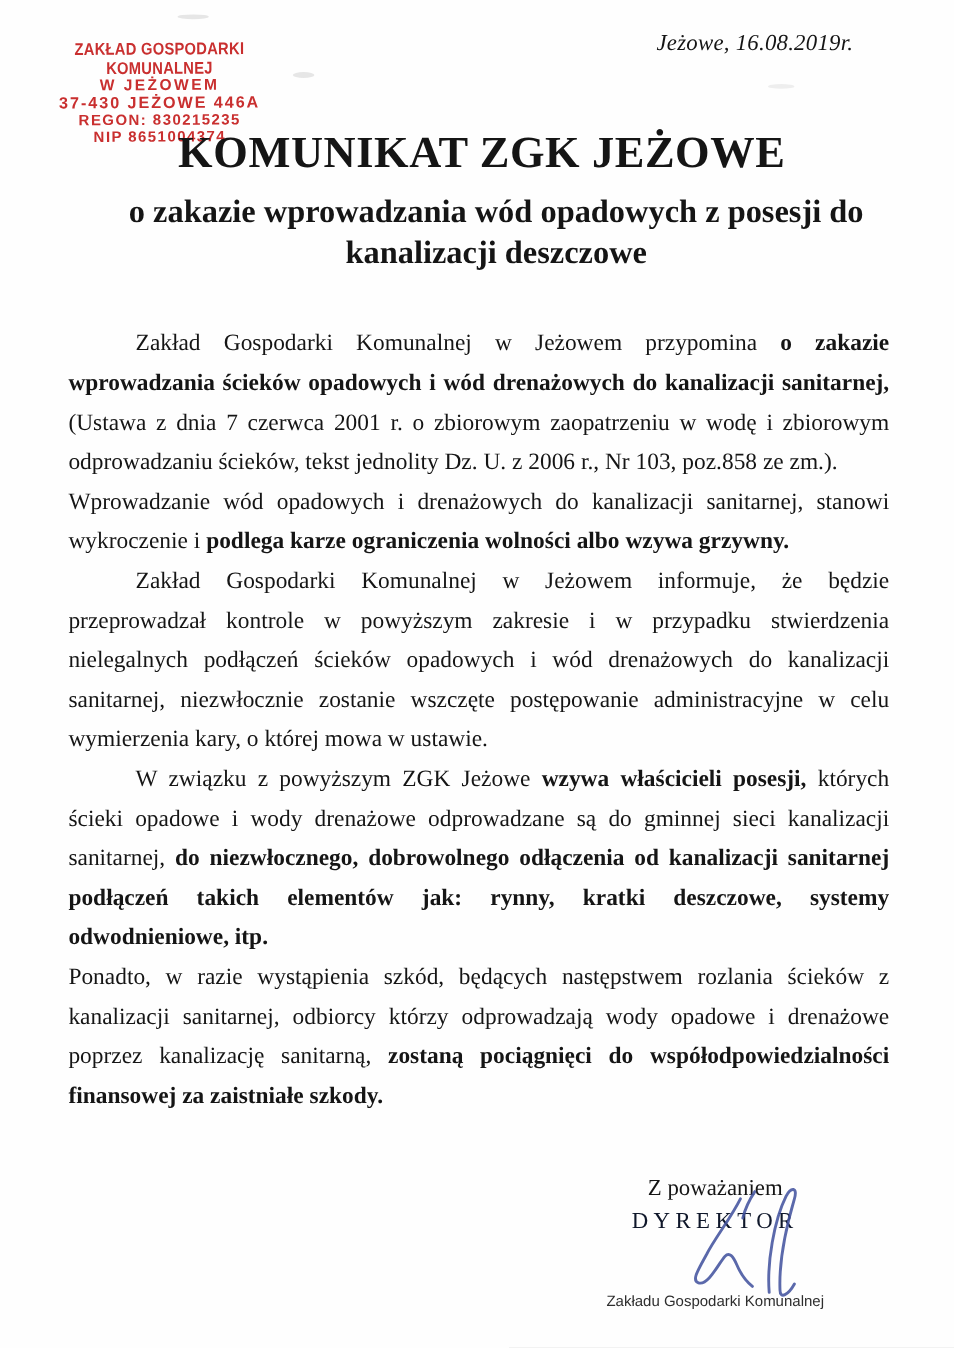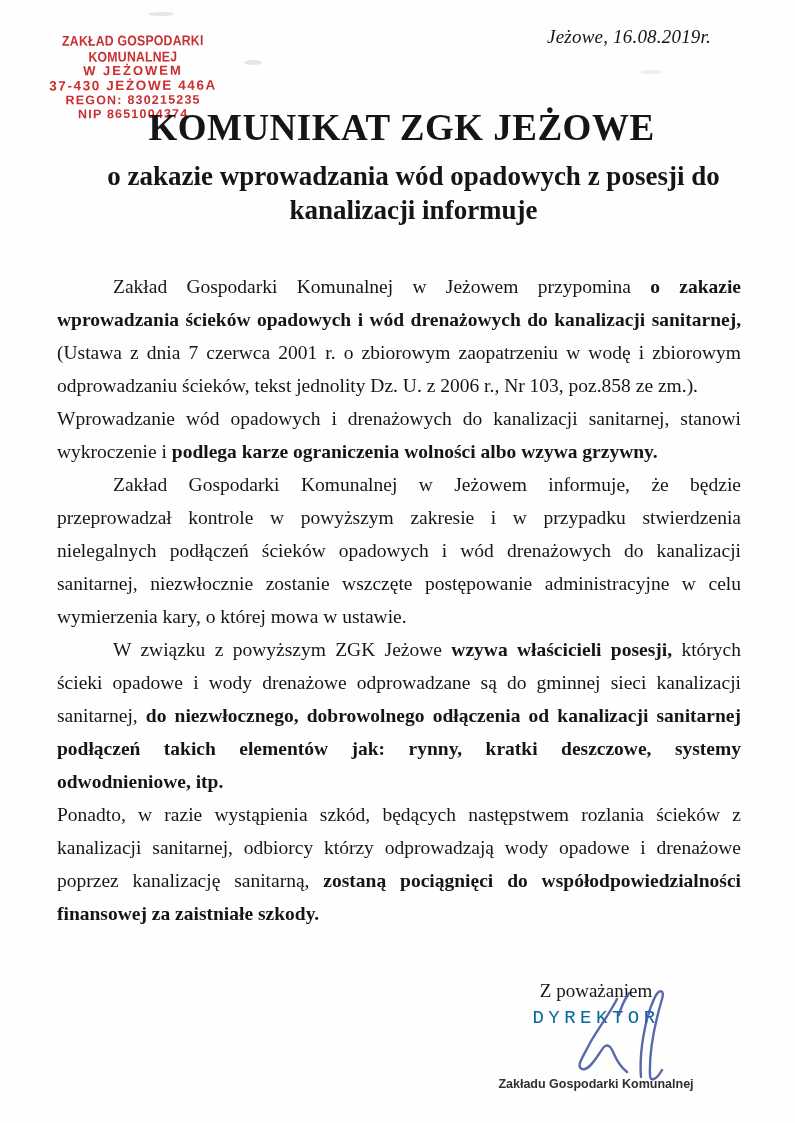--- a/index.html
+++ b/index.html
@@ -56,27 +56,27 @@
   .body-text p{margin:0;}
   .body-text p.indent{text-indent:56px;font-family:Liberation Serif, serif;}
   .body-text b{font-weight:700;}
 
   .signature-block{
     position:absolute;left:468px;top:980px;width:256px;
     text-align:center;
   }
   .closing{font-size:19px;margin-bottom:5px;}
   .role{
-    font-family:Liberation Mono, monospace;
-    font-size:19px;letter-spacing:4.5px;color:#0369a1;
+    font-family:Liberation Serif, serif;
+    font-size:19px;letter-spacing:4.5px;color:#0f172a;
     margin-bottom:1px;
   }
   .org-line{
     font-family:"Liberation Sans", sans-serif;
-    font-size:12.5px;font-weight:700;color:#2e2e2e;
+    font-size:12.5px;font-weight:400;color:#2e2e2e;
     line-height:15px;
     margin-top:48px;
   }
   .signatory{
     font-size:19.5px;font-weight:700;font-style:italic;
     margin-top:9px;letter-spacing:.6px;
   }
   .ink{
     position:absolute;left:545px;top:985px;
     width:140px;height:105px;
@@ -98,21 +98,21 @@
     <div class="s1">ZAKŁAD GOSPODARKI KOMUNALNEJ</div>
     <div class="s2">W JEŻOWEM</div>
     <div class="s3">37-430 JEŻOWE 446A</div>
     <div class="s4">REGON: 830215235</div>
     <div class="s5">NIP 8651004374</div>
   </div>
 
   <h1 class="doc-title">KOMUNIKAT ZGK JEŻOWE</h1>
   <h2 class="doc-subtitle">
     <span>o zakazie wprowadzania wód opadowych z posesji do</span><br>
-    <span>kanalizacji informuje</span>
+    <span>kanalizacji deszczowe</span>
   </h2>
 
   <div class="body-text">
       <p class="indent"><span>Zakład Gospodarki Komunalnej w Jeżowem przypomina </span><b>o zakazie wprowadzania ścieków opadowych i wód drenażowych do kanalizacji sanitarnej,</b><span> (Ustawa z dnia 7 czerwca 2001 r. o zbiorowym zaopatrzeniu w wodę i zbiorowym odprowadzaniu ścieków, tekst jednolity Dz. U. z 2006 r., Nr 103, poz.858 ze zm.).</span></p>
       <p><span>Wprowadzanie wód opadowych i drenażowych do kanalizacji sanitarnej, stanowi wykroczenie i </span><b>podlega karze ograniczenia wolności albo wzywa grzywny.</b></p>
       <p class="indent"><span>Zakład Gospodarki Komunalnej w Jeżowem informuje, że będzie przeprowadzał kontrole w powyższym zakresie i w przypadku stwierdzenia nielegalnych podłączeń ścieków opadowych i wód drenażowych do kanalizacji sanitarnej, niezwłocznie zostanie wszczęte postępowanie administracyjne w celu wymierzenia kary, o której mowa w ustawie.</span></p>
       <p class="indent"><span>W związku z powyższym ZGK Jeżowe </span><b>wzywa właścicieli posesji,</b><span> których ścieki opadowe i wody drenażowe odprowadzane są do gminnej sieci kanalizacji sanitarnej, </span><b>do niezwłocznego, dobrowolnego odłączenia od kanalizacji sanitarnej podłączeń takich elementów jak: rynny, kratki deszczowe, systemy odwodnieniowe, itp.</b></p>
       <p><span>Ponadto, w razie wystąpienia szkód, będących następstwem rozlania ścieków z kanalizacji sanitarnej, odbiorcy którzy odprowadzają wody opadowe i drenażowe poprzez kanalizację sanitarną, </span><b>zostaną pociągnięci do współodpowiedzialności finansowej za zaistniałe szkody.</b></p>
     </div>
 

